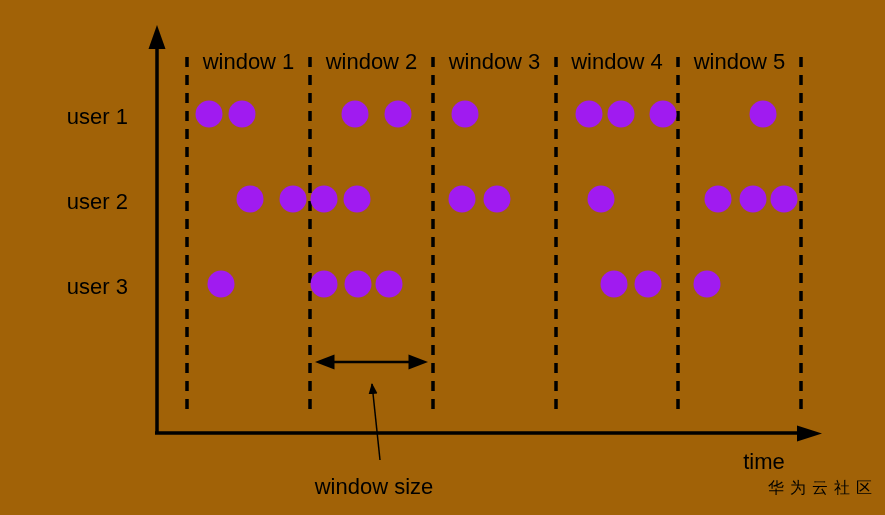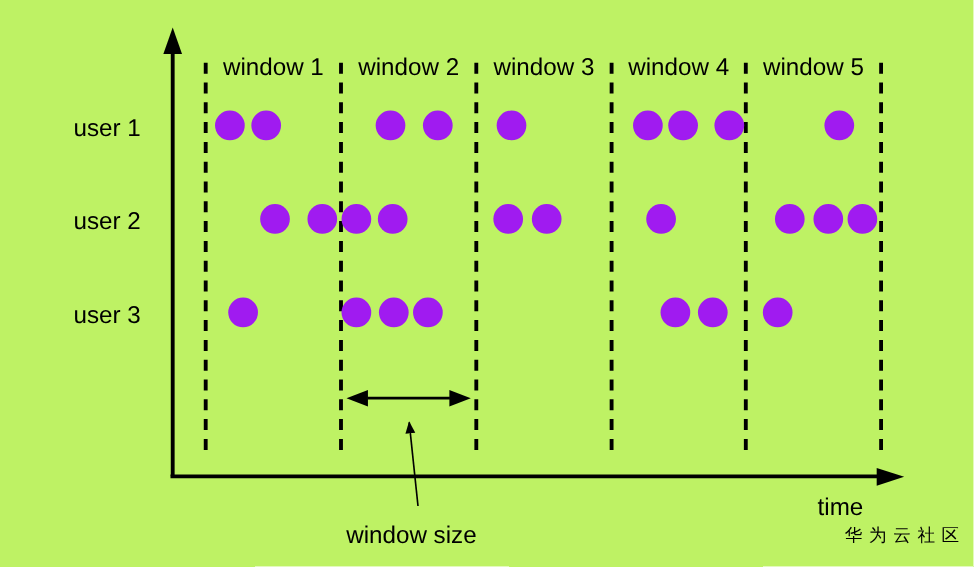--- a/index.html
+++ b/index.html
@@ -1,20 +1,20 @@
 <!DOCTYPE html>
 <html><head>
 <meta charset="utf-8">
 <style>
   html, body { margin: 0; padding: 0; background: #ffffff; }
   .frame {
     position: relative;
     width: 885px;
     height: 515px;
-    background: #bef264;
+    background: #a16207;
     font-family: "Liberation Sans", sans-serif;
     overflow: hidden;
   }
   svg { position: absolute; left: 0; top: 0; }
   text { fill: #000000; }
 </style>
 </head>
 <body>
 
 <div class="frame">

